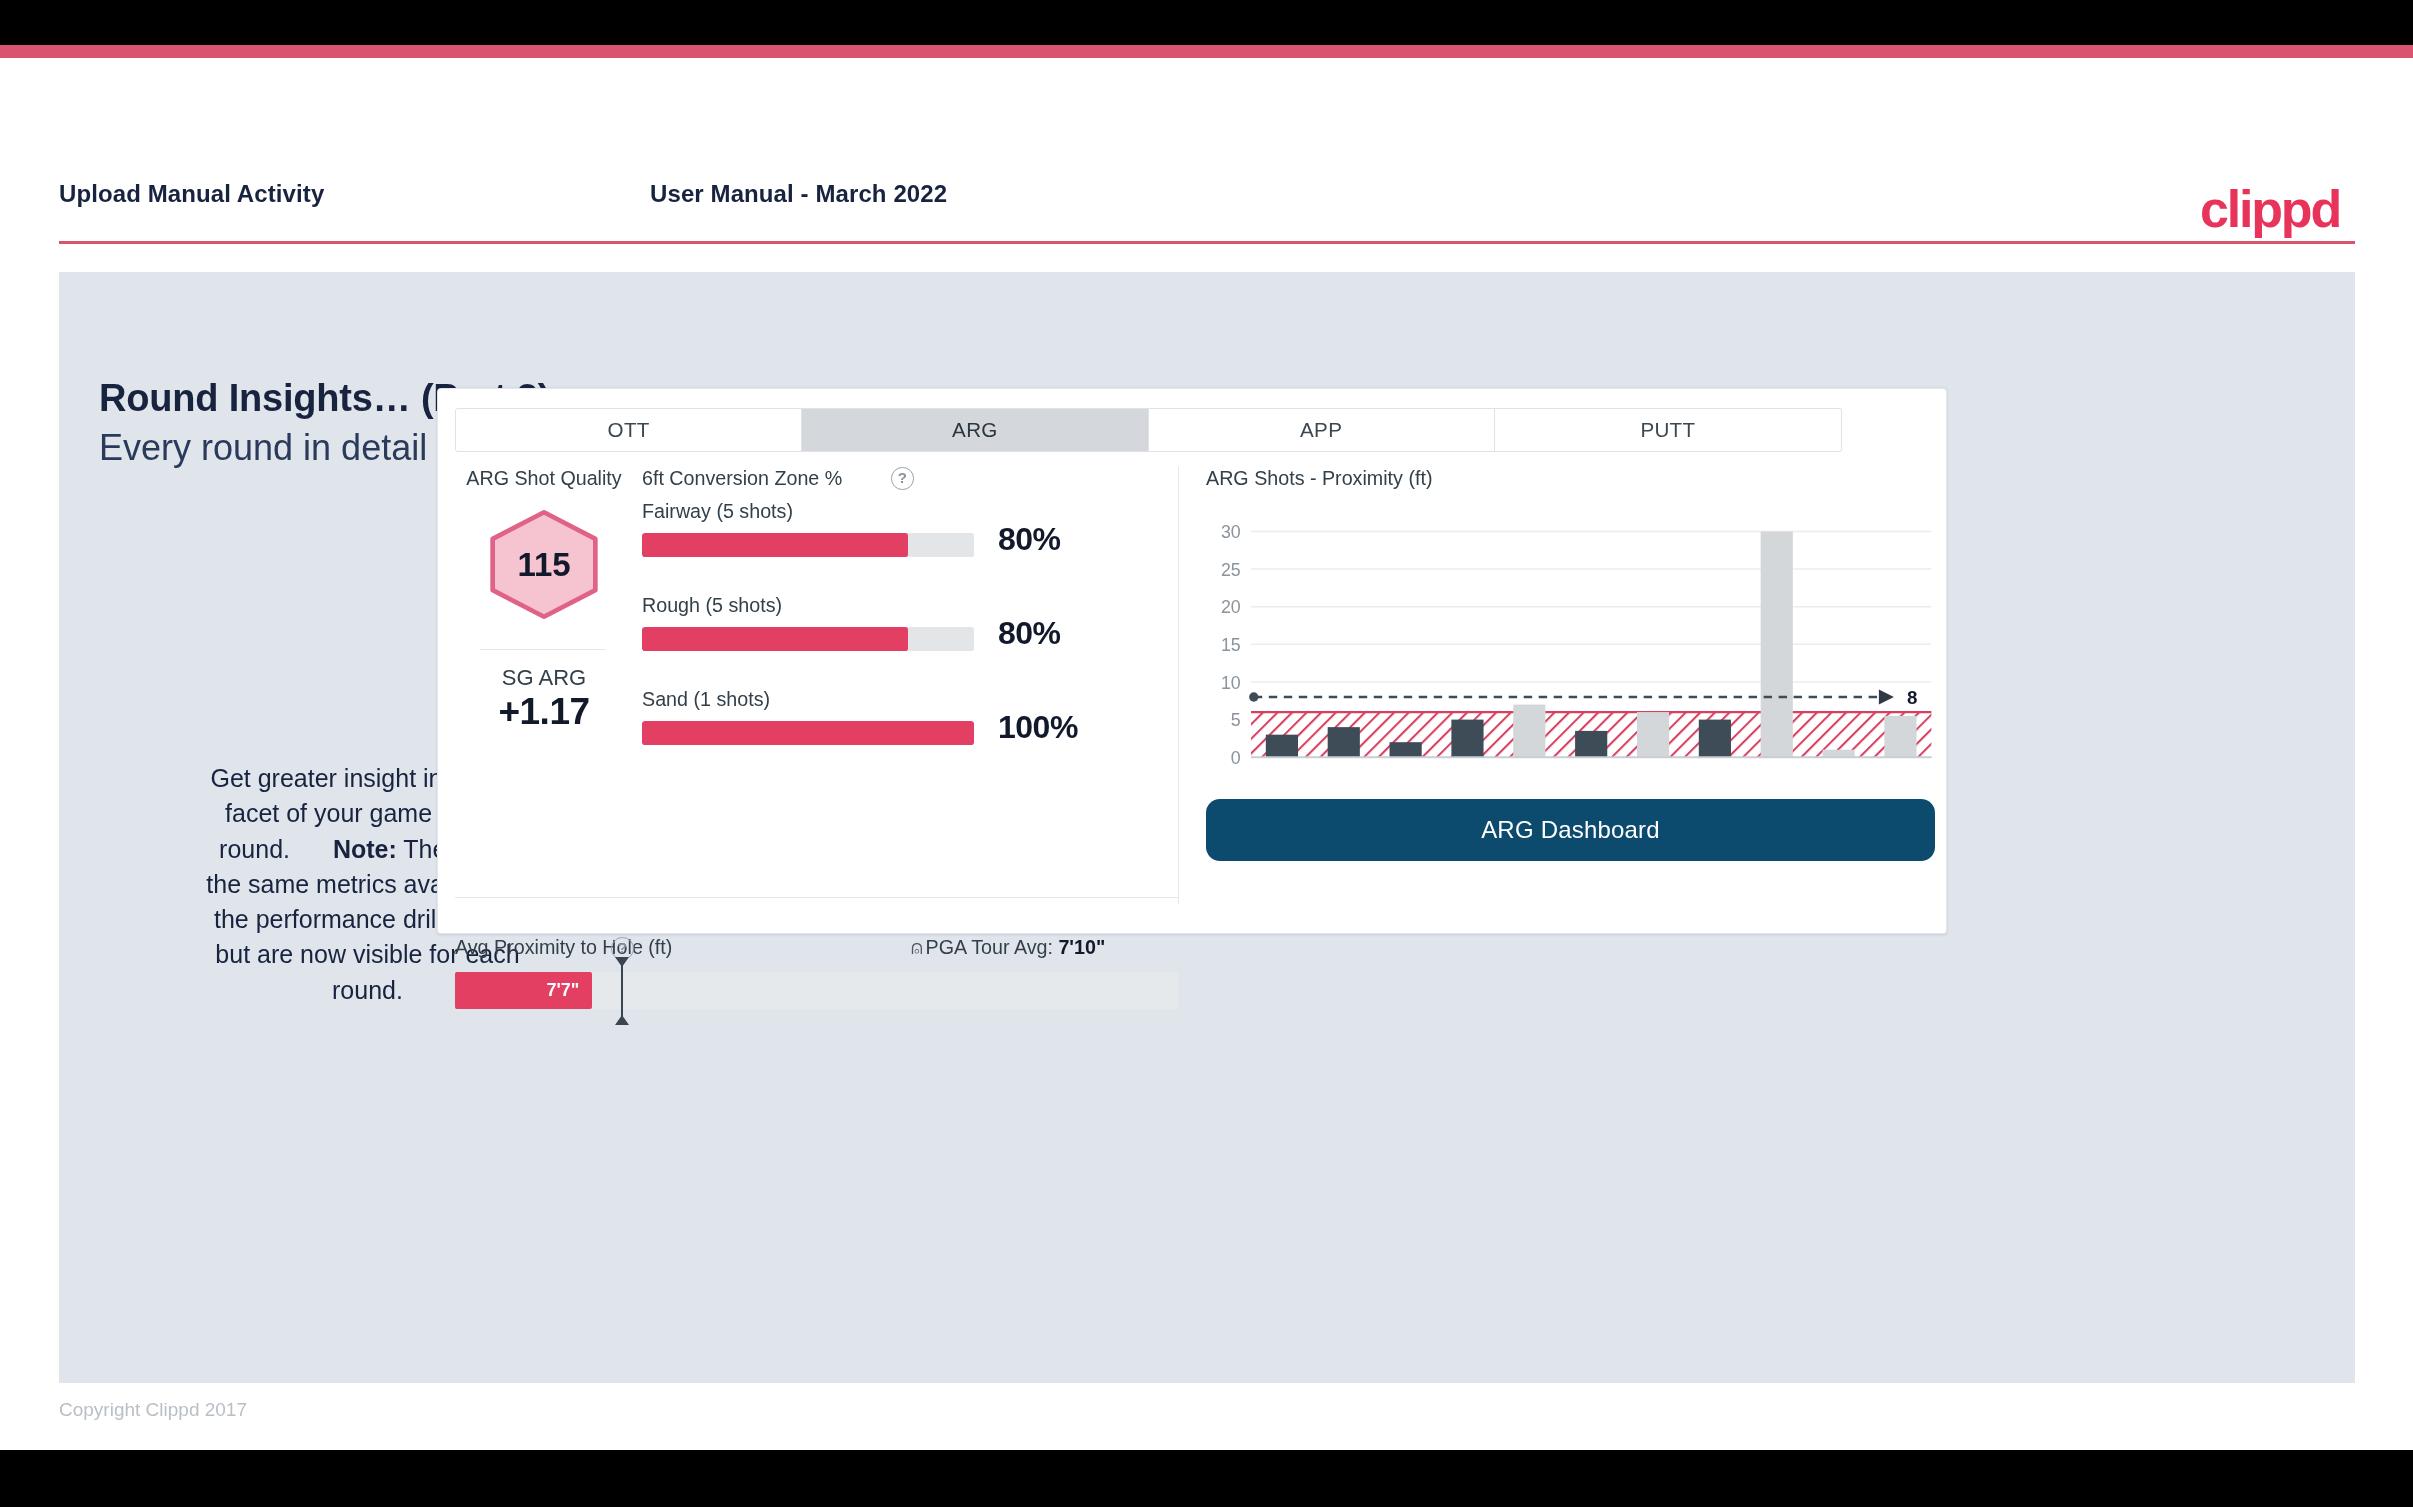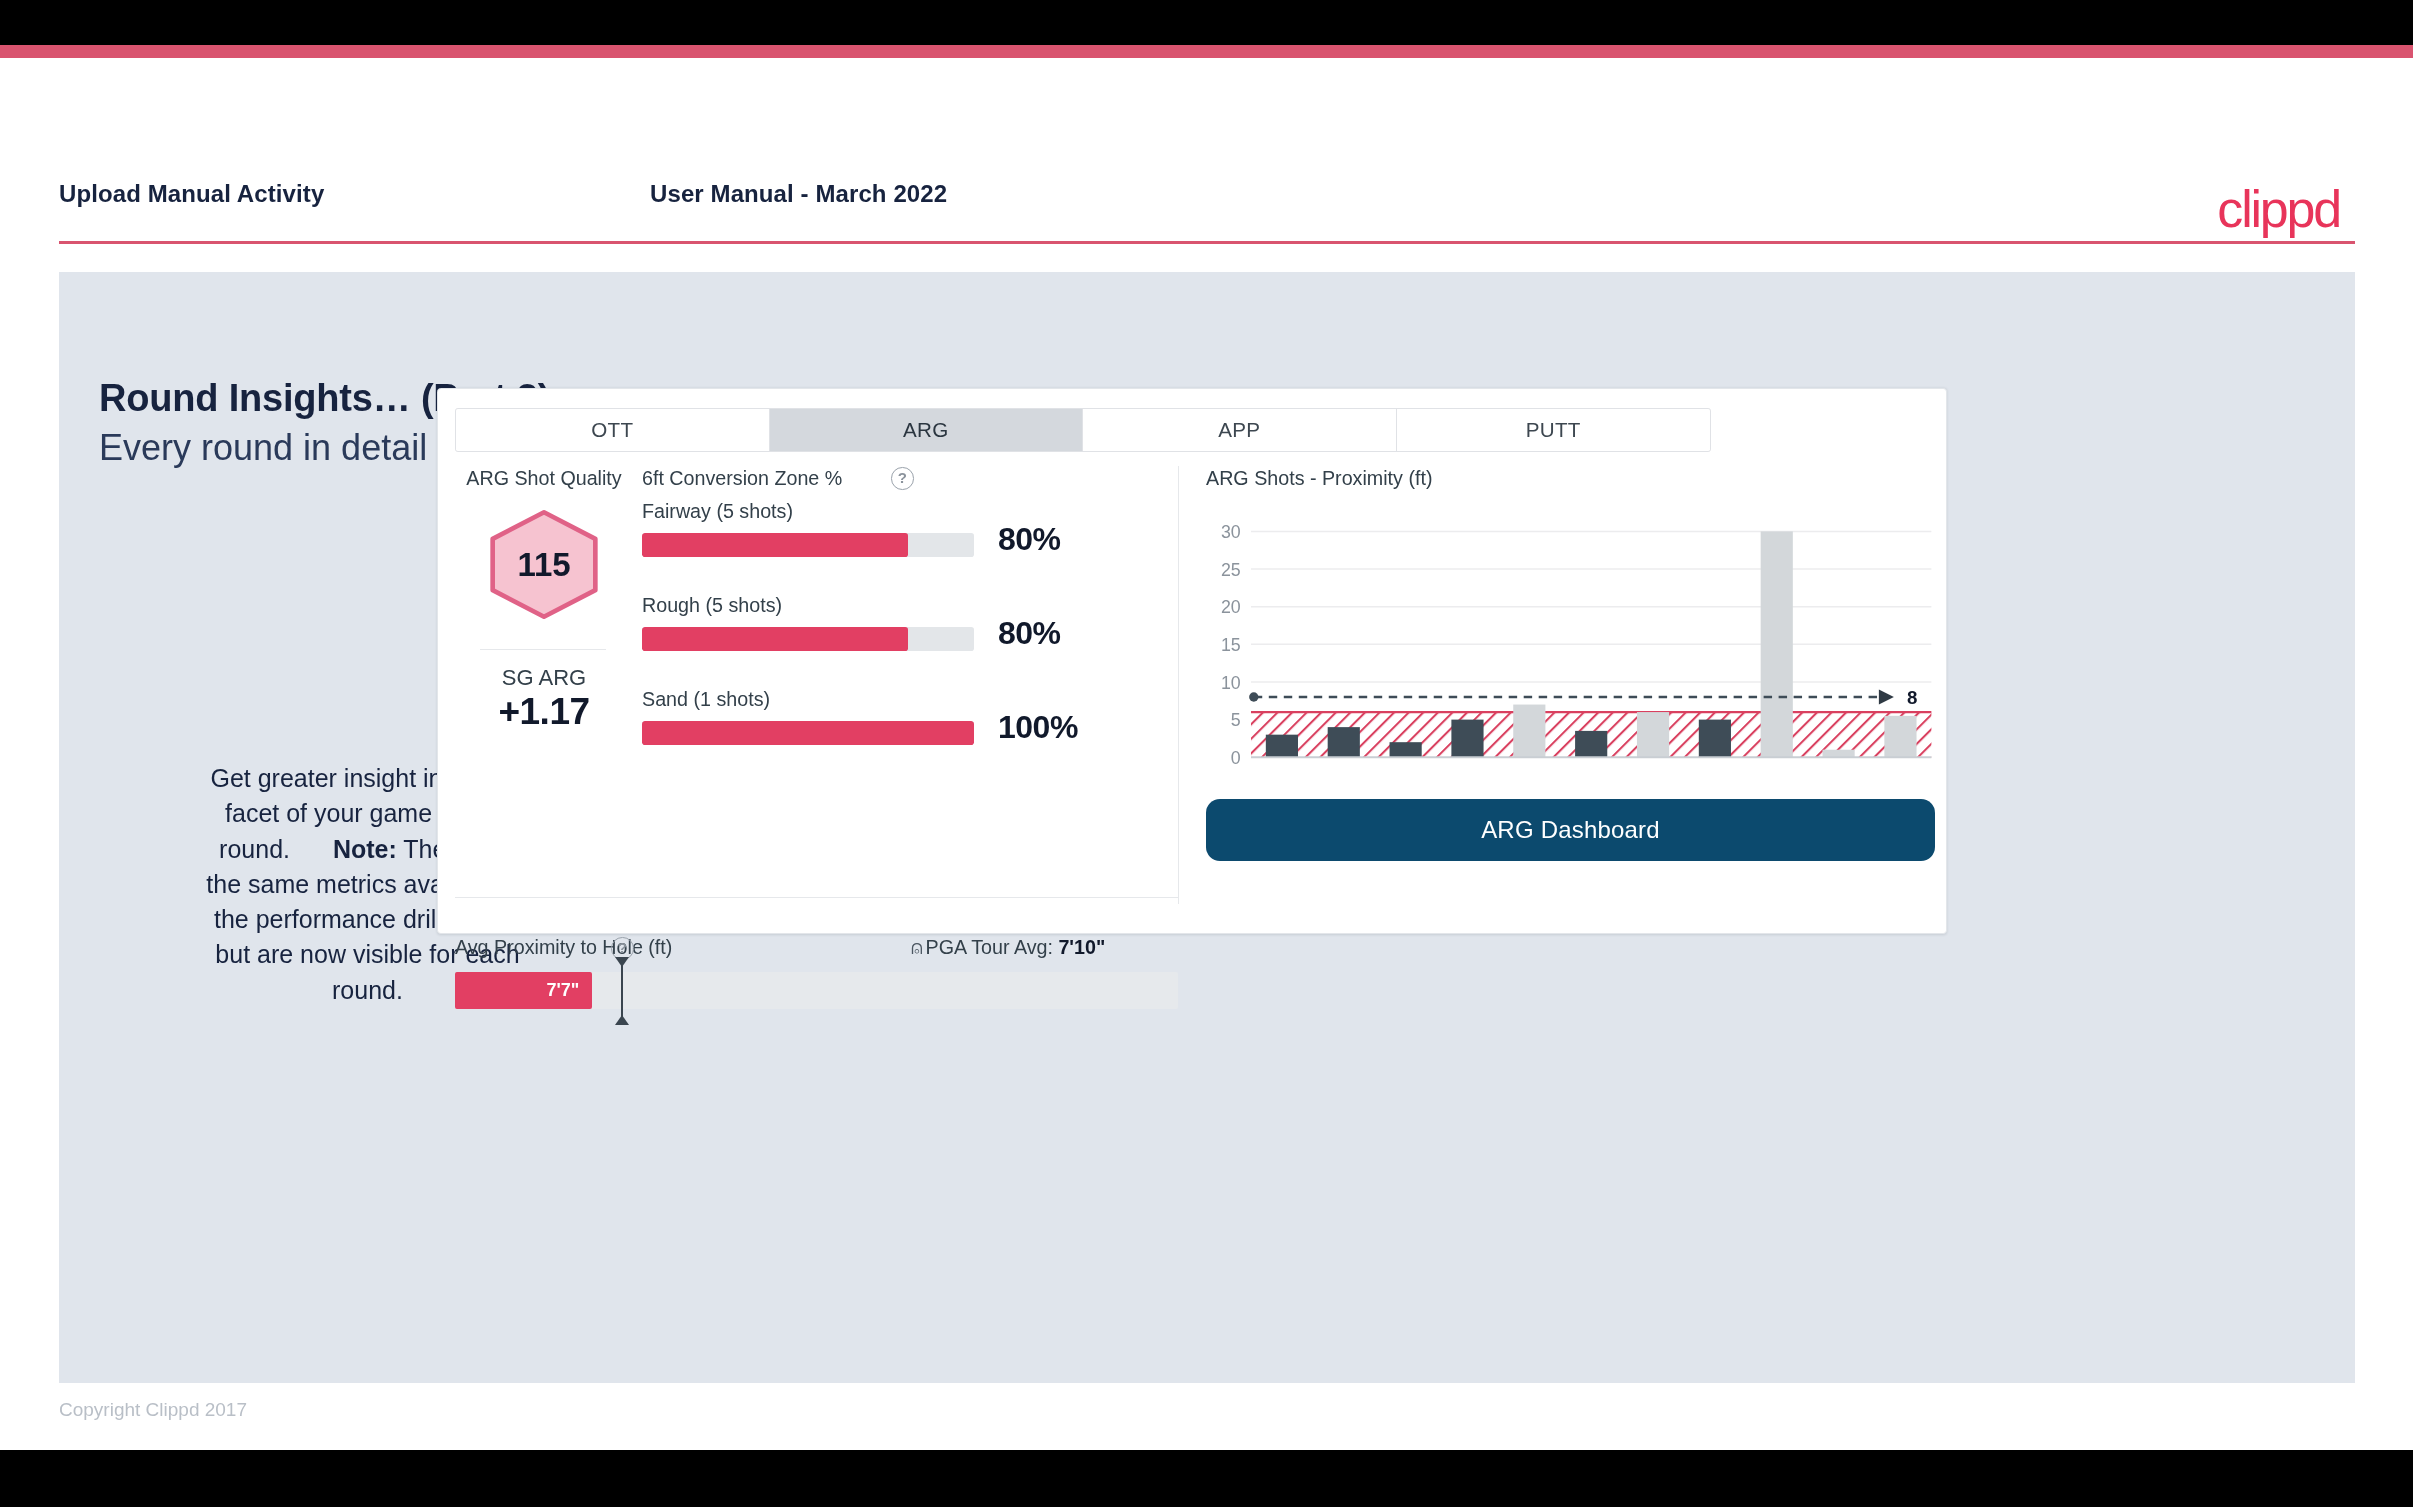--- a/index.html
+++ b/index.html
@@ -22,21 +22,21 @@
   .hdr-left {
     position: absolute; left: 59px; top: 122px;
     font-size: 24px; font-weight: 700; color: #17233f; letter-spacing: 0.1px;
   }
   .hdr-mid {
     position: absolute; left: 650px; top: 122px;
     font-size: 24px; font-weight: 700; color: #17233f; letter-spacing: 0.1px;
   }
   .logo {
     position: absolute; right: 73px; top: 125px;
-    font-size: 52px; font-weight: 400; color: #e8345a;
+    font-size: 52px; font-weight: 700; color: #e8345a;
     letter-spacing: -2.2px; line-height: 1; text-align: right;
   }
   .hdr-rule {
     position: absolute; left: 59px; top: 183px; width: 2296px; height: 2.8px;
     background: #d9546f;
   }
 
   
   .panel {
     position: absolute; left: 59px; top: 214px;
@@ -71,21 +71,21 @@
 
   
   .card {
     position: absolute; left: 378px; top: 116px;
     width: 1510px; height: 546px;
     background: #fff; border: 0.9px solid #e3e6ea; border-radius: 3.7px;
     box-shadow: 0 0.9px 2.8px rgba(20,30,50,.12);
   }
 
   .tabs {
-    position: absolute; left: 17px; top: 19px; width: 1256px; height: 44px;
+    position: absolute; left: 17px; top: 19px; width: 1387px; height: 44px;
     display: flex; border: 0.9px solid #e0e2e6; border-radius: 2.8px; overflow: hidden;
     background: #e5e5e5;
   }
   .tab {
     flex: 1 1 25%; display: flex; align-items: center; justify-content: center;
     font-size: 20.6px; color: #3d4750; border-right: 0.9px solid #e0e2e6;
     background: #fff; letter-spacing: 0.3px;
   }
   .tab:last-child { border-right: none; }
   .tab.active { background: #d4d8dd; color: #2b3640; }

